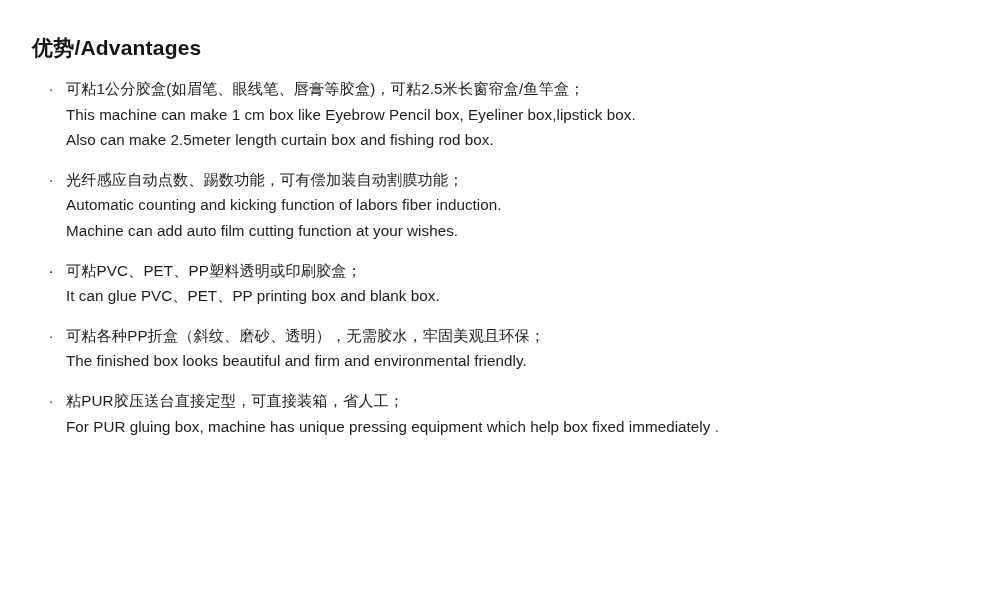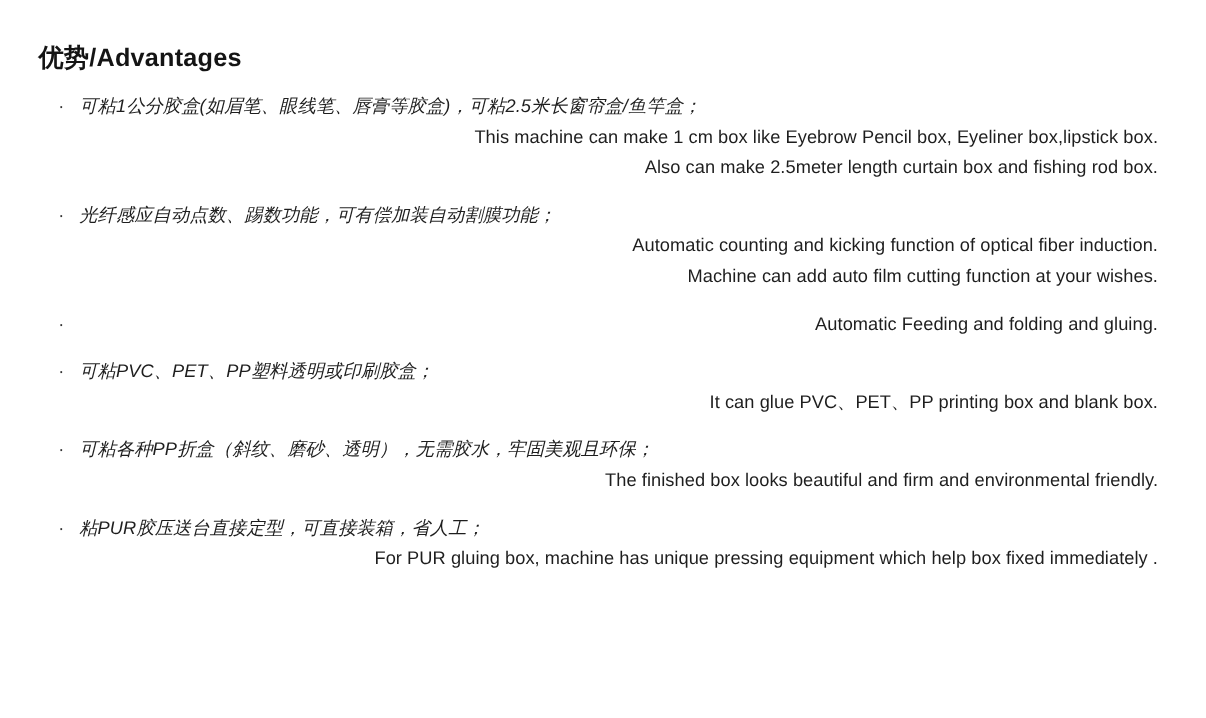--- a/index.html
+++ b/index.html
@@ -50,51 +50,48 @@
     color: #333;
   }
   .line {
     font-size: 15.2px;
     line-height: 25.6px;
     color: #1e1e1e;
     white-space: nowrap;
   }
   .line.cn {
     letter-spacing: 0.1px;
-    font-style: italic;
   }
   .line.en {
     letter-spacing: 0.05px;
-    text-align: right;
   }
 </style>
 </head>
 <body>
 
 <div class="page">
   <h1 class="title">优势/Advantages</h1>
 
   <ul class="list">
     <li class="item">
       <span class="bullet">·</span>
       <div class="line cn">可粘1公分胶盒(如眉笔、眼线笔、唇膏等胶盒)，可粘2.5米长窗帘盒/鱼竿盒；</div>
       <div class="line en">This machine can make 1 cm box like Eyebrow Pencil box, Eyeliner box,lipstick box.</div>
       <div class="line en">Also can make 2.5meter length curtain box and fishing rod box.</div>
     </li>
 
     <li class="item">
       <span class="bullet">·</span>
       <div class="line cn">光纤感应自动点数、踢数功能，可有偿加装自动割膜功能；</div>
-      <div class="line en">Automatic counting and kicking function of optical fiber induction.</div>
+      <div class="line en">Automatic counting and kicking function of labors fiber induction.</div>
       <div class="line en">Machine can add auto film cutting function at your wishes.</div>
     </li>
 
     <li class="item">
       <span class="bullet">·</span>
-      <div class="line en">Automatic Feeding and folding and gluing.</div>
     </li>
 
     <li class="item">
       <span class="bullet">·</span>
       <div class="line cn">可粘PVC、PET、PP塑料透明或印刷胶盒；</div>
       <div class="line en">It can glue PVC、PET、PP printing box and blank box.</div>
     </li>
 
     <li class="item">
       <span class="bullet">·</span>

